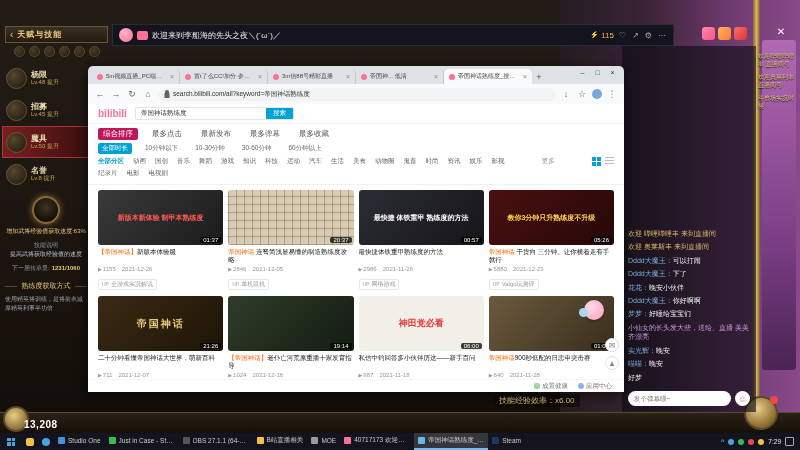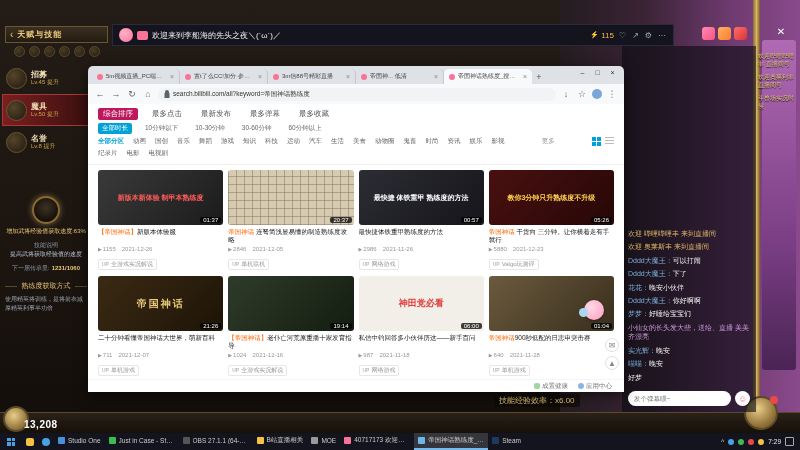--- a/index.html
+++ b/index.html
@@ -238,20 +238,27 @@
   <div class="g-iconrow">
     <span class="g-ico"></span>
     <span class="g-ico"></span>
     <span class="g-ico"></span>
     <span class="g-ico"></span>
     <span class="g-ico"></span>
     <span class="g-ico"></span>
   </div>
   <div class="g-menu">
 
+      <div class="g-item">
+        <span class="g-item-ico"></span>
+        <span class="g-item-texts">
+          <b>杨限</b>
+          <i>Lv.48 提升</i>
+        </span>
+      </div>
 
       <div class="g-item">
         <span class="g-item-ico"></span>
         <span class="g-item-texts">
           <b>招募</b>
           <i>Lv.45 提升</i>
         </span>
       </div>
 
       <div class="g-item active">
@@ -394,20 +401,27 @@
             <path d="M1 3V2a2 2 0 014 0v1h.5v5h-5V3z" fill="#5f6368"></path>
           </svg>
         <span>search.bilibili.com/all?keyword=帝国神话熟练度</span>
       </div>
       <span class="nav-ic">↓</span>
       <span class="nav-ic">☆</span>
       <span class="tb-avatar"></span>
       <span class="nav-ic">⋮</span>
     </div>
     <div class="content">
+      <div class="page-head">
+        <span class="bili-logo">bilibili</span>
+        <div class="srch">
+          <input value="帝国神话熟练度" style="">
+          <span class="srch-btn">搜索</span>
+        </div>
+      </div>
       <div class="filters">
         <div class="frow">
 
         <span class="ftab active">综合排序</span>
             <span class="ftab">最多点击</span>
             <span class="ftab">最新发布</span>
             <span class="ftab">最多弹幕</span>
             <span class="ftab">最多收藏</span>
           </div>
         <div class="frow">

